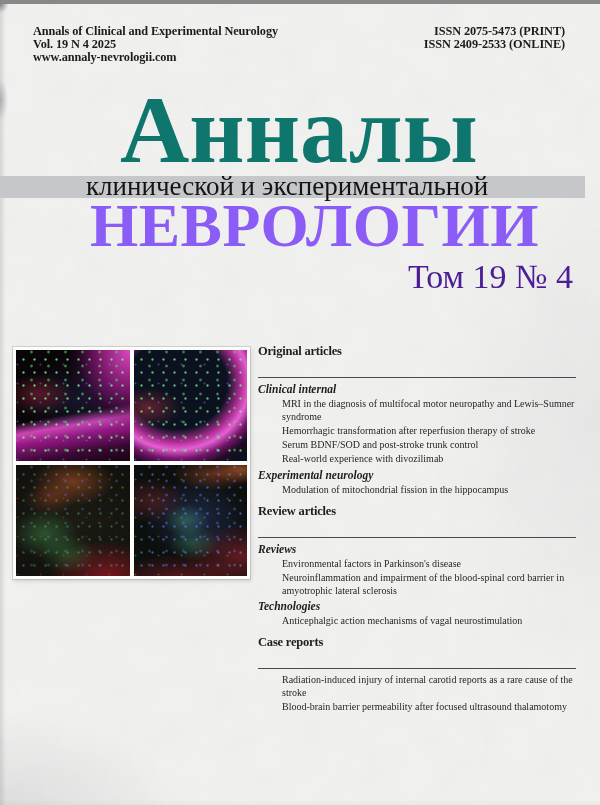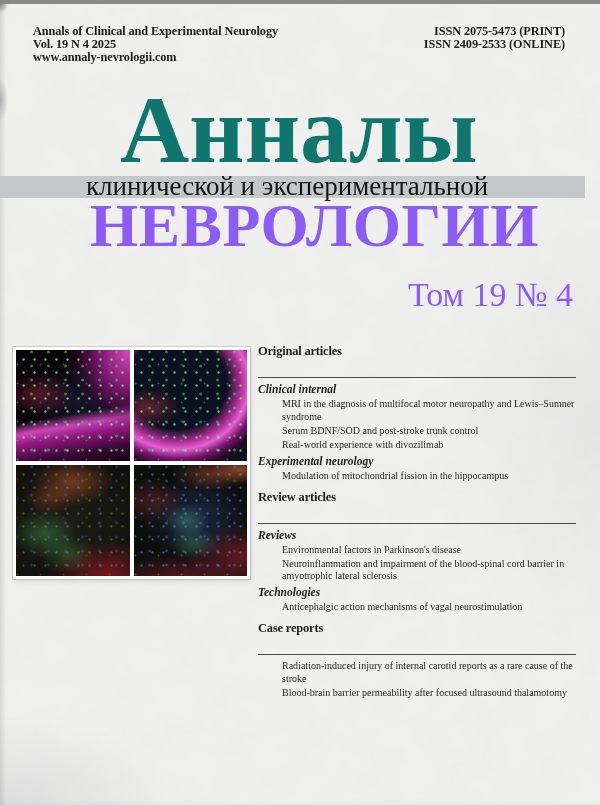--- a/index.html
+++ b/index.html
@@ -29,22 +29,22 @@
   .hdr-right { text-align:right; }
 
   
   .t1 { position:absolute; top:78px; left:120px; font-size:96px; line-height:96px;
         font-weight:bold; color:#0f766e; letter-spacing:0; white-space:nowrap; }
   .band { position:absolute; top:172px; left:0; width:585px; height:22px; background:#c6c7c9; }
   .band-text { position:absolute; left:86px; top:-4px; font-size:27px; line-height:29px;
         color:#141414; white-space:nowrap; }
   .t3 { position:absolute; top:190px; left:90px; font-size:62px; line-height:62px;
         font-weight:bold; color:#8b5cf6; letter-spacing:0.5px; white-space:nowrap; }
-  .issue { position:absolute; top:273px; right:27px; font-size:34px; line-height:36px;
-        color:#8b5cf6; white-space:nowrap; }
+  .issue { position:absolute; top:255px; right:27px; font-size:34px; line-height:36px;
+        color:#4c1d95; white-space:nowrap; }
 
   
   .cover {
     position:absolute; left:13px; top:343px; width:237px; height:232px;
     background:#fdfdfc; padding:3px; box-sizing:border-box;
     display:grid; grid-template-columns:1fr 1fr; grid-template-rows:1fr 1fr; gap:4px;
     box-shadow:0 0 0 1px rgba(80,80,85,.18), 1px 2px 4px rgba(60,60,65,.18);
   }
   .q { position:relative; overflow:hidden; background-repeat:no-repeat; }
   .q::before {
@@ -149,20 +149,21 @@
       <div class="q q2"></div>
       <div class="q q3"></div>
       <div class="q q4"></div>
     </div>
 
     <div class="toc">
 
       <div class="toc-title">Original articles</div>
       <div class="toc-sub">Clinical internal</div>
       <div class="toc-item">MRI in the diagnosis of multifocal motor neuropathy and Lewis–Sumner syndrome</div>
+      <div class="toc-item">Hemorrhagic transformation after reperfusion therapy of stroke</div>
       <div class="toc-item">Serum BDNF/SOD and post-stroke trunk control</div>
       <div class="toc-item">Real-world experience with divozilimab</div>
       <div class="toc-sub">Experimental neurology</div>
       <div class="toc-item">Modulation of mitochondrial fission in the hippocampus</div>
 
       <div class="toc-title">Review articles</div>
       <div class="toc-sub">Reviews</div>
       <div class="toc-item">Environmental factors in Parkinson's disease</div>
       <div class="toc-item">Neuroinflammation and impairment of the blood-spinal cord barrier in amyotrophic lateral sclerosis</div>
       <div class="toc-sub">Technologies</div>

